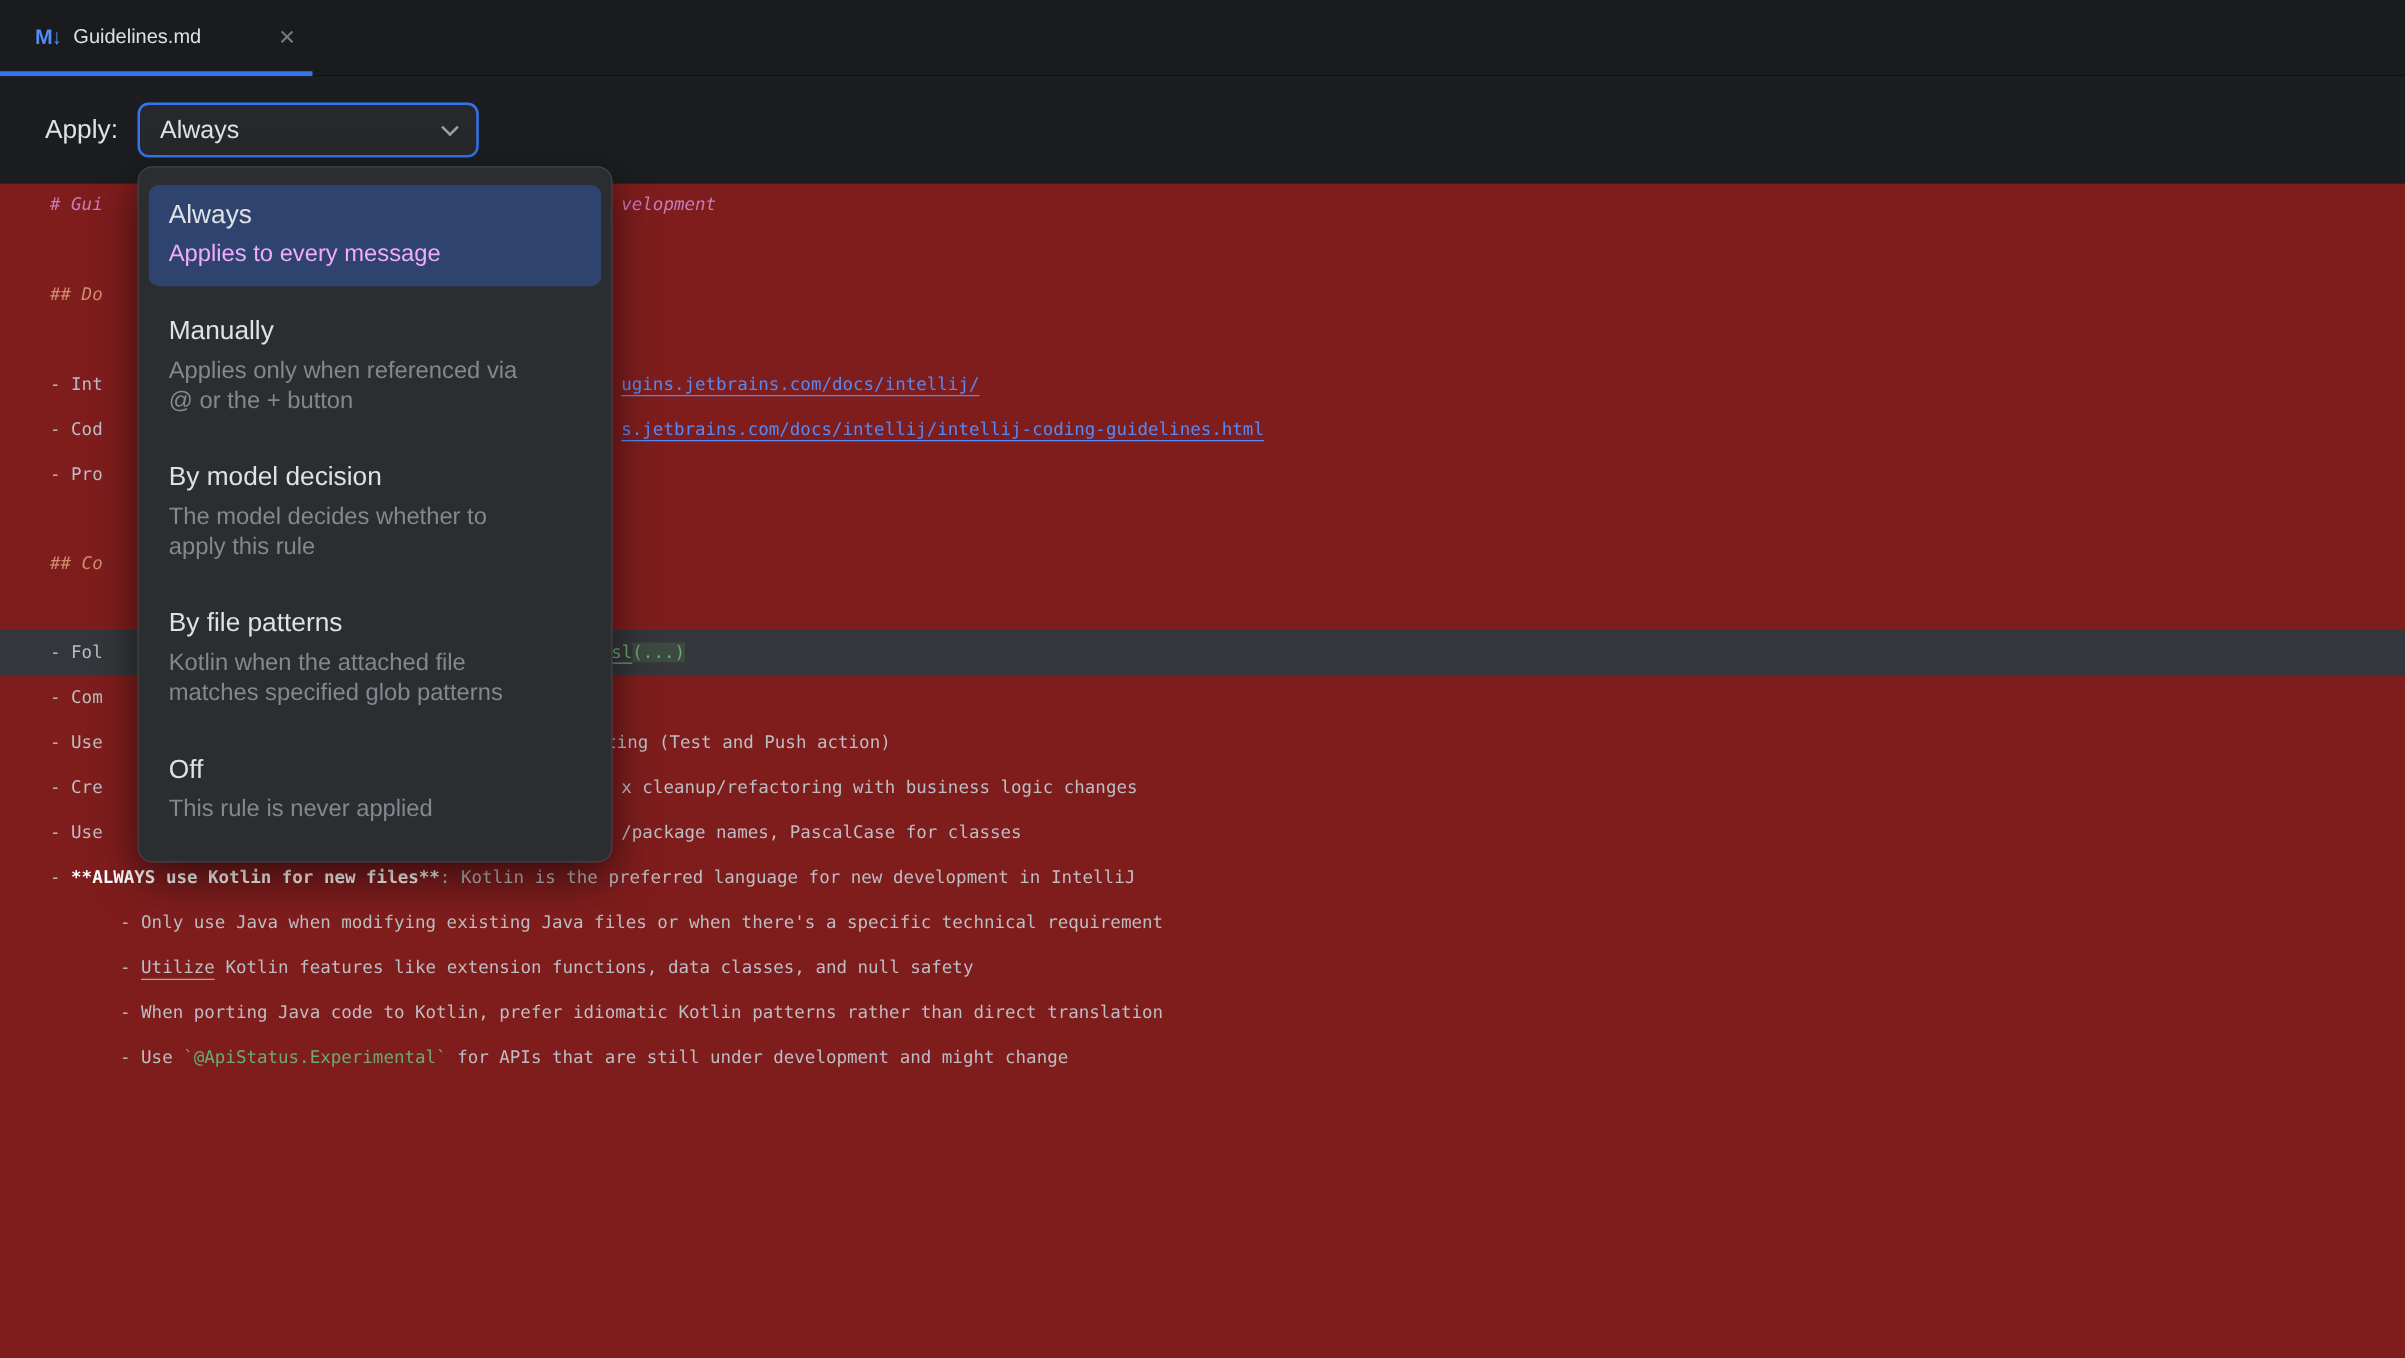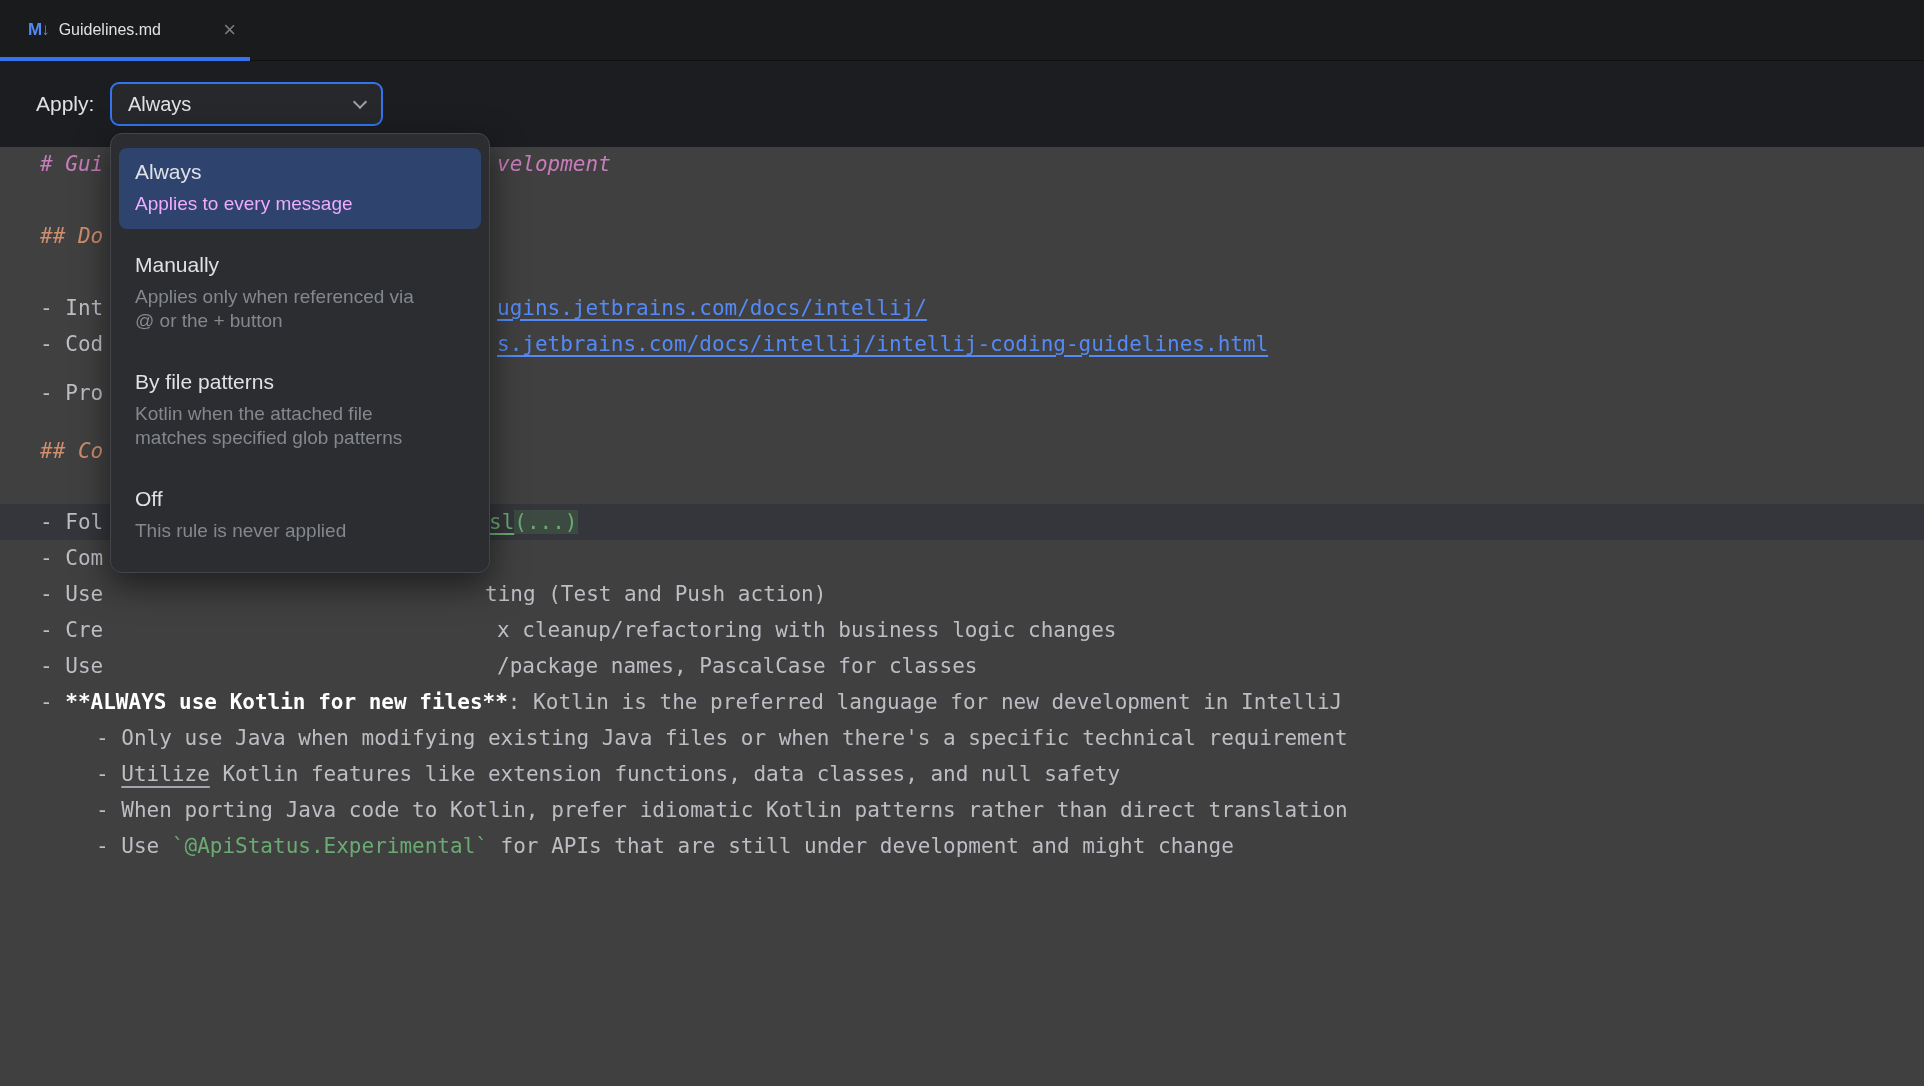--- a/index.html
+++ b/index.html
@@ -46,22 +46,22 @@
   }
   .chevron {
     width:10px; height:10px; margin-left:auto; margin-top:-4px;
     border-right:2px solid #9da0a6; border-bottom:2px solid #9da0a6;
     transform:rotate(45deg);
   }
 
   
   .editor {
     position:absolute; top:147px; left:0; width:100%; height:939px;
-    background:#404040;
-    font-family:"DejaVu Sans Mono", monospace; font-size:21px; color:#bcbec4;padding-left:23px;
+    background:#7f1d1d;
+    font-family:"DejaVu Sans Mono", monospace; font-size:14px; color:#bcbec4;padding-left:23px;
   }
   .caret-row {
     position:absolute; left:0; top:357px; width:100%; height:36px;
     background:#34363b;
   }
   .row {
     position:absolute; left:0; width:100%; height:36px; line-height:36px;
     white-space:pre;
   }
   .frag { position:absolute; top:0; white-space:pre; }
@@ -131,21 +131,21 @@
     <div class="row" style="top:143px">
       <span class="frag" style="left:40px">- Int</span>
       <span class="frag c-link" style="left:497px">ugins.jetbrains.com/docs/intellij/</span>
     </div>
 
     <div class="row" style="top:179px">
       <span class="frag" style="left:40px">- Cod</span>
       <span class="frag c-link" style="left:497px">s.jetbrains.com/docs/intellij/intellij-coding-guidelines.html</span>
     </div>
 
-    <div class="row" style="top:228px">
+    <div class="row" style="top:215px">
       <span class="frag" style="left:40px">- Pro</span>
     </div>
 
     <div class="row" style="top:286px">
       <span class="frag c-h2" style="left:40px">## Co</span>
     </div>
 
     <div class="row" style="top:357px">
       <span class="frag" style="left:40px">- Fol</span>
       <span class="frag" style="left:489px"><span class="c-glink">sl</span><span class="c-codehl">(...)</span></span>
@@ -194,20 +194,24 @@
   <div class="popup">
     <div class="popup-item selected">
       <div class="pi-title">Always</div>
       <div class="pi-desc">Applies to every message</div>
     </div>
     <div class="popup-item">
       <div class="pi-title">Manually</div>
       <div class="pi-desc">Applies only when referenced via @ or the + button</div>
     </div>
     <div class="popup-item">
+      <div class="pi-title">By model decision</div>
+      <div class="pi-desc">The model decides whether to apply this rule</div>
+    </div>
+    <div class="popup-item">
       <div class="pi-title">By file patterns</div>
       <div class="pi-desc">Kotlin when the attached file matches specified glob patterns</div>
     </div>
     <div class="popup-item">
       <div class="pi-title">Off</div>
       <div class="pi-desc">This rule is never applied</div>
     </div>
   </div>
 
 </div>

